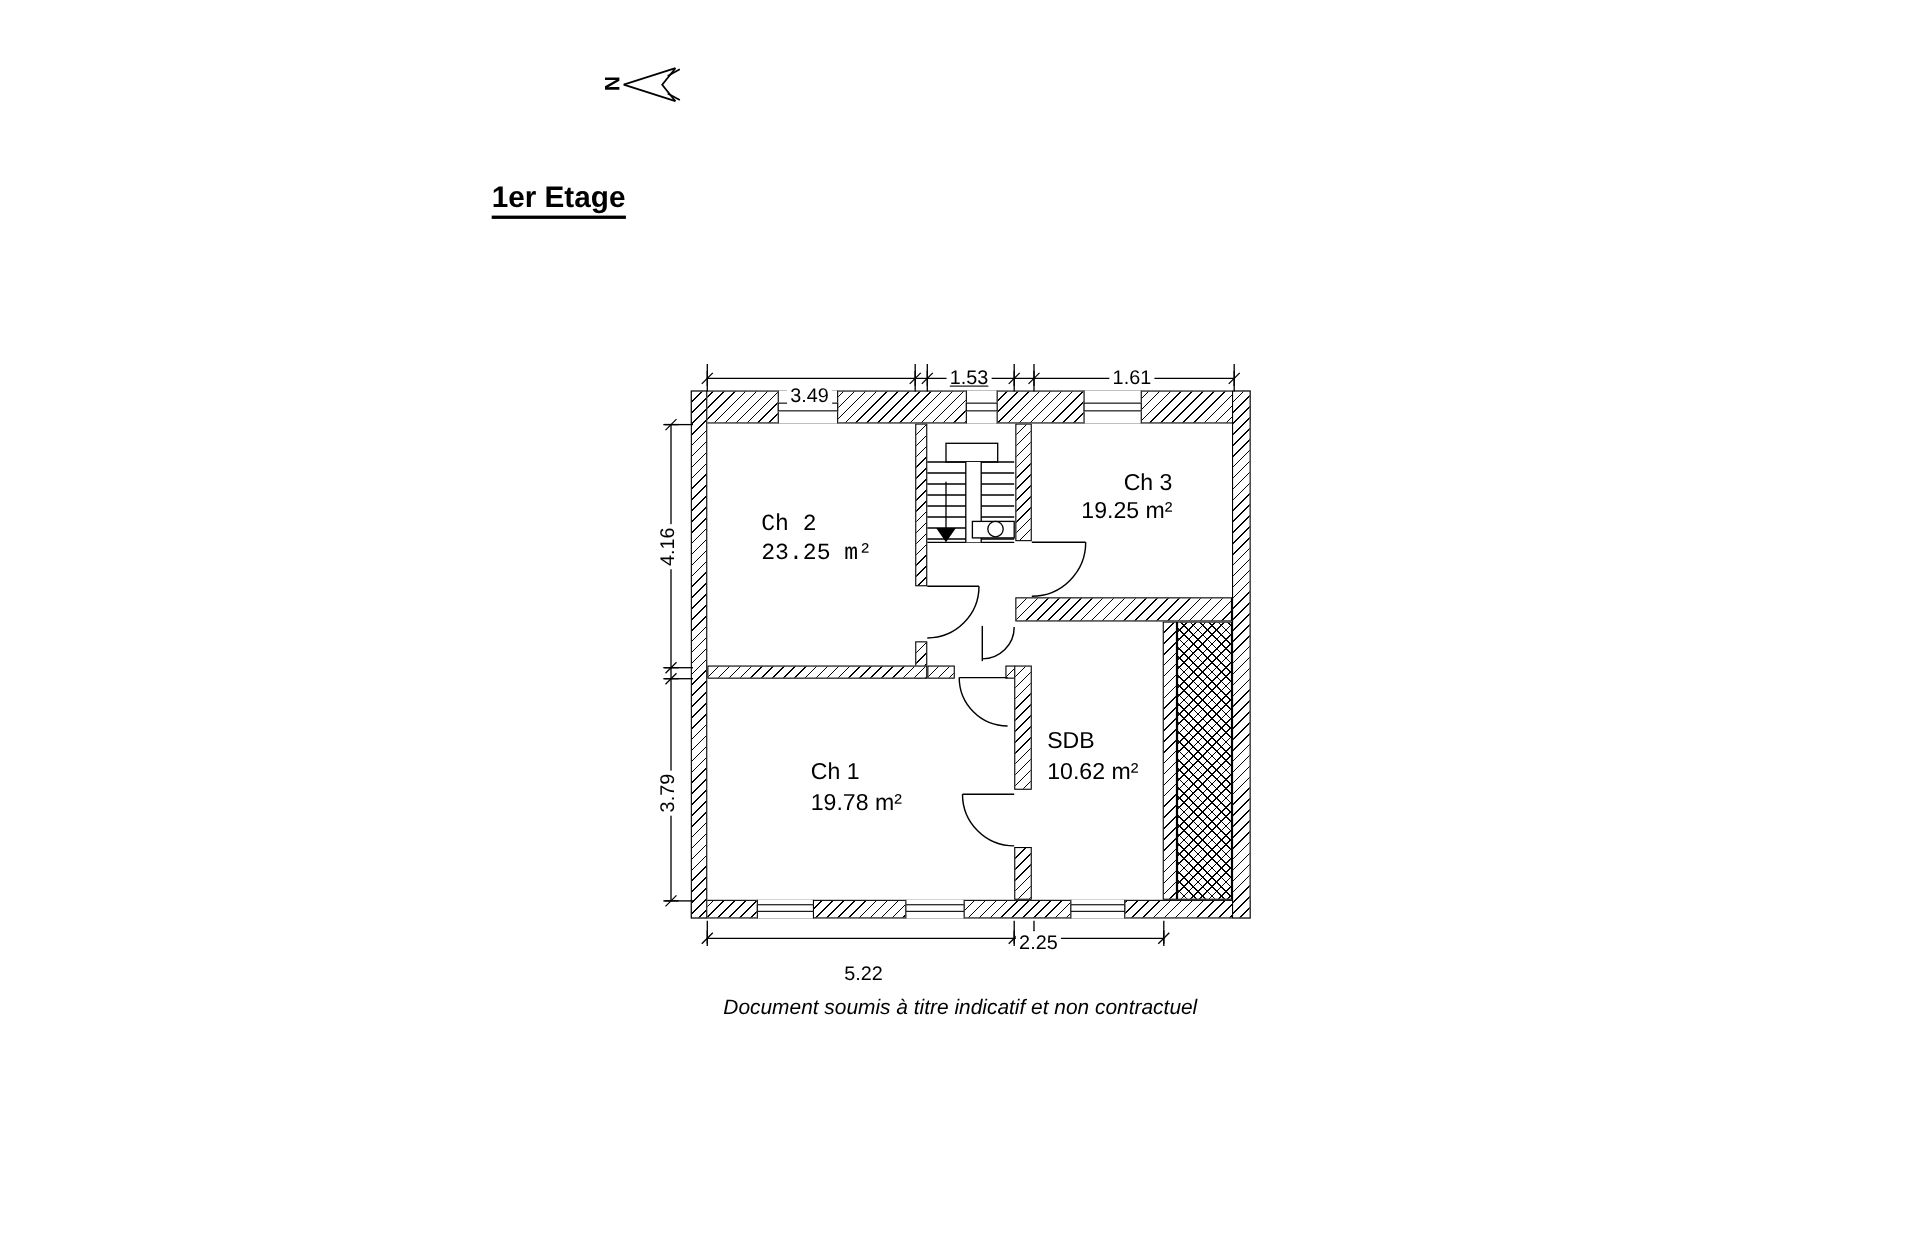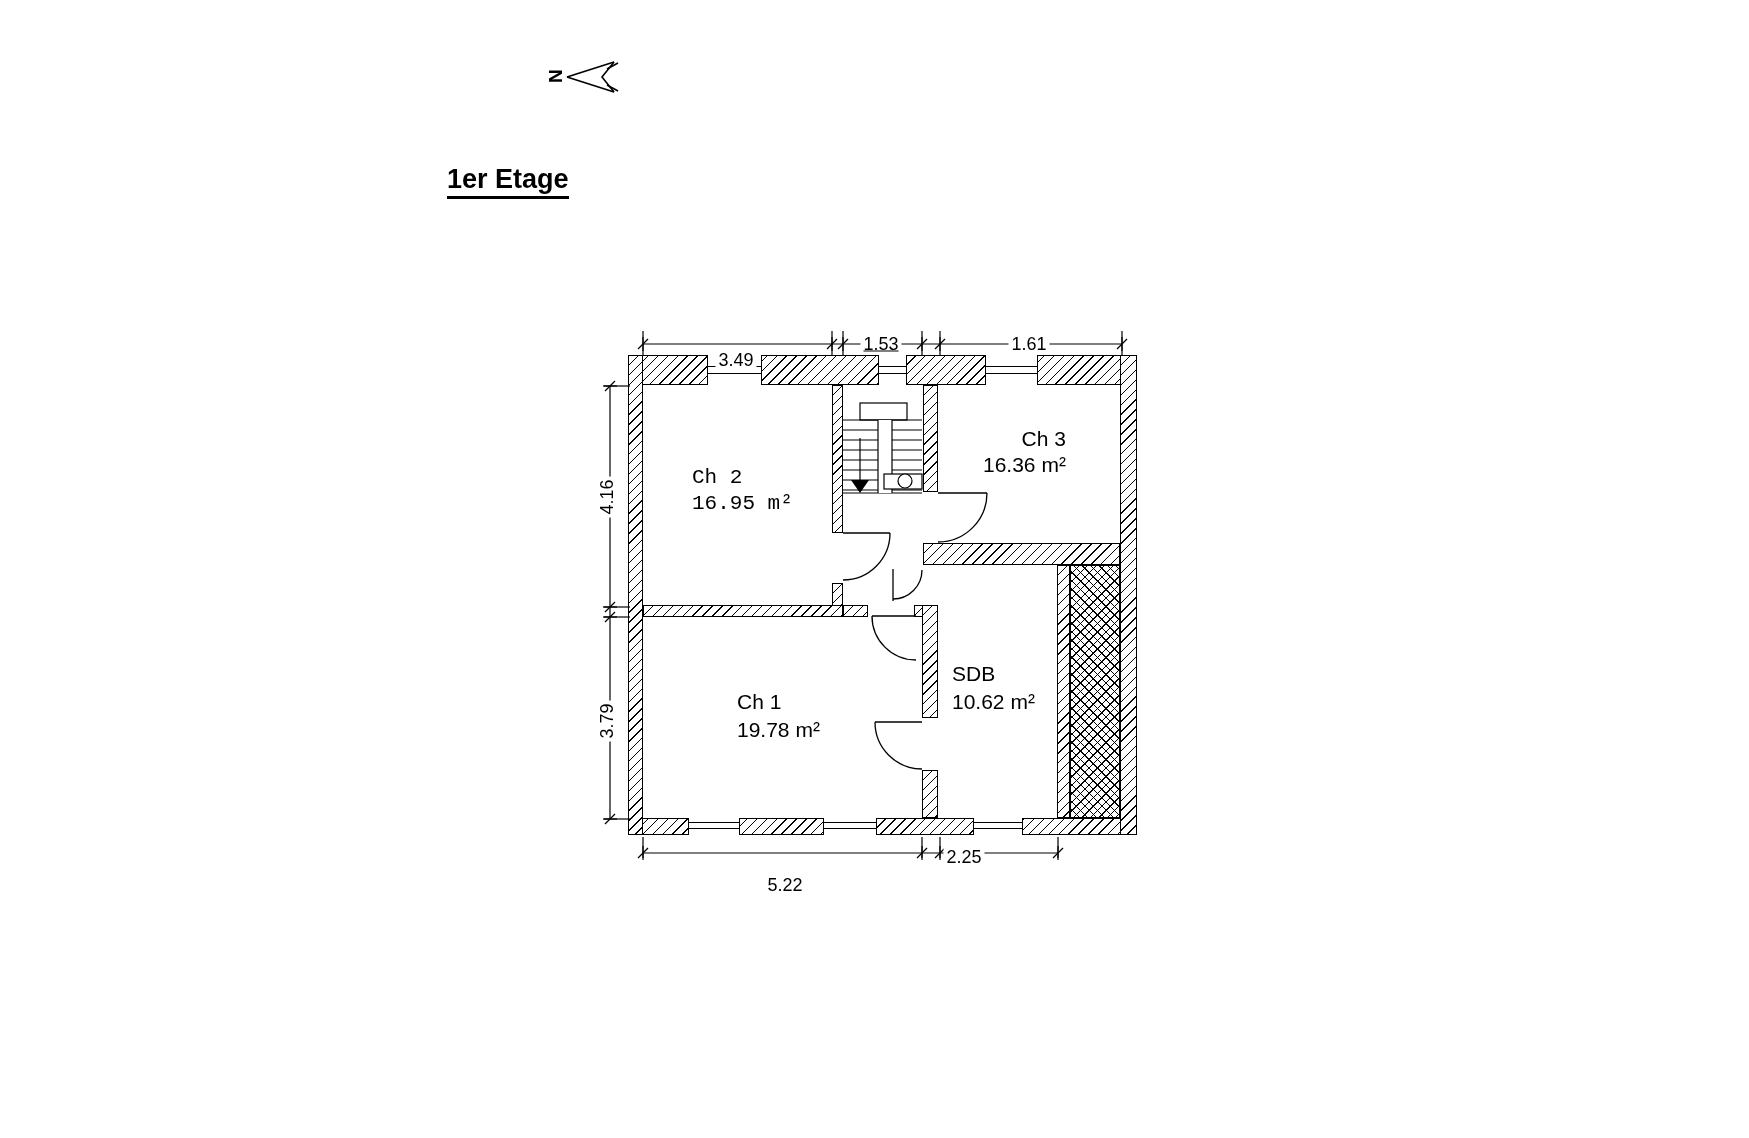--- a/index.html
+++ b/index.html
@@ -176,33 +176,34 @@
       <path d="M875,722 A47,47 0 0 0 922,769"></path>
     </g>
   </svg>
 
   <div class="dim-label" style="left:736px;top:360px;">3.49</div>
   <div class="dim-label" style="left:881px;top:344px;text-decoration:underline;">1.53</div>
   <div class="dim-label" style="left:1029px;top:344px;">1.61</div>
   <div class="dim-label vert" style="left:607px;top:497px;">4.16</div>
   <div class="dim-label vert" style="left:607px;top:721px;">3.79</div>
   <div class="dim-label" style="left:785px;top:857px;margin-top:28px;">5.22</div>
-  <div class="dim-label" style="left:964px;top:857px;">2.25</div>
+  <div class="dim-label" style="left:944px;top:857px;">2.25</div>
 
   <div class="room-label" style="left:692px;top:465px;font-family:Liberation Mono, monospace;">
     <div>Ch 2</div>
-    <div>16.95 m²</div>
+    <div>23.25 m²</div>
   </div>
   <div class="room-label" style="left:983px;top:426px;text-align:right;">
     <div>Ch 3</div>
-    <div>16.36 m²</div>
+    <div>19.25 m²</div>
   </div>
   <div class="room-label" style="left:737px;top:688px;line-height:28px;">
     <div>Ch 1</div>
     <div>19.78 m²</div>
   </div>
   <div class="room-label" style="left:952px;top:660px;line-height:28px;">
     <div>SDB</div>
     <div>10.62 m²</div>
   </div>
 
+  <div class="footer-note">Document soumis à titre indicatif et non contractuel</div>
 
 </div>
 
 </body></html>

